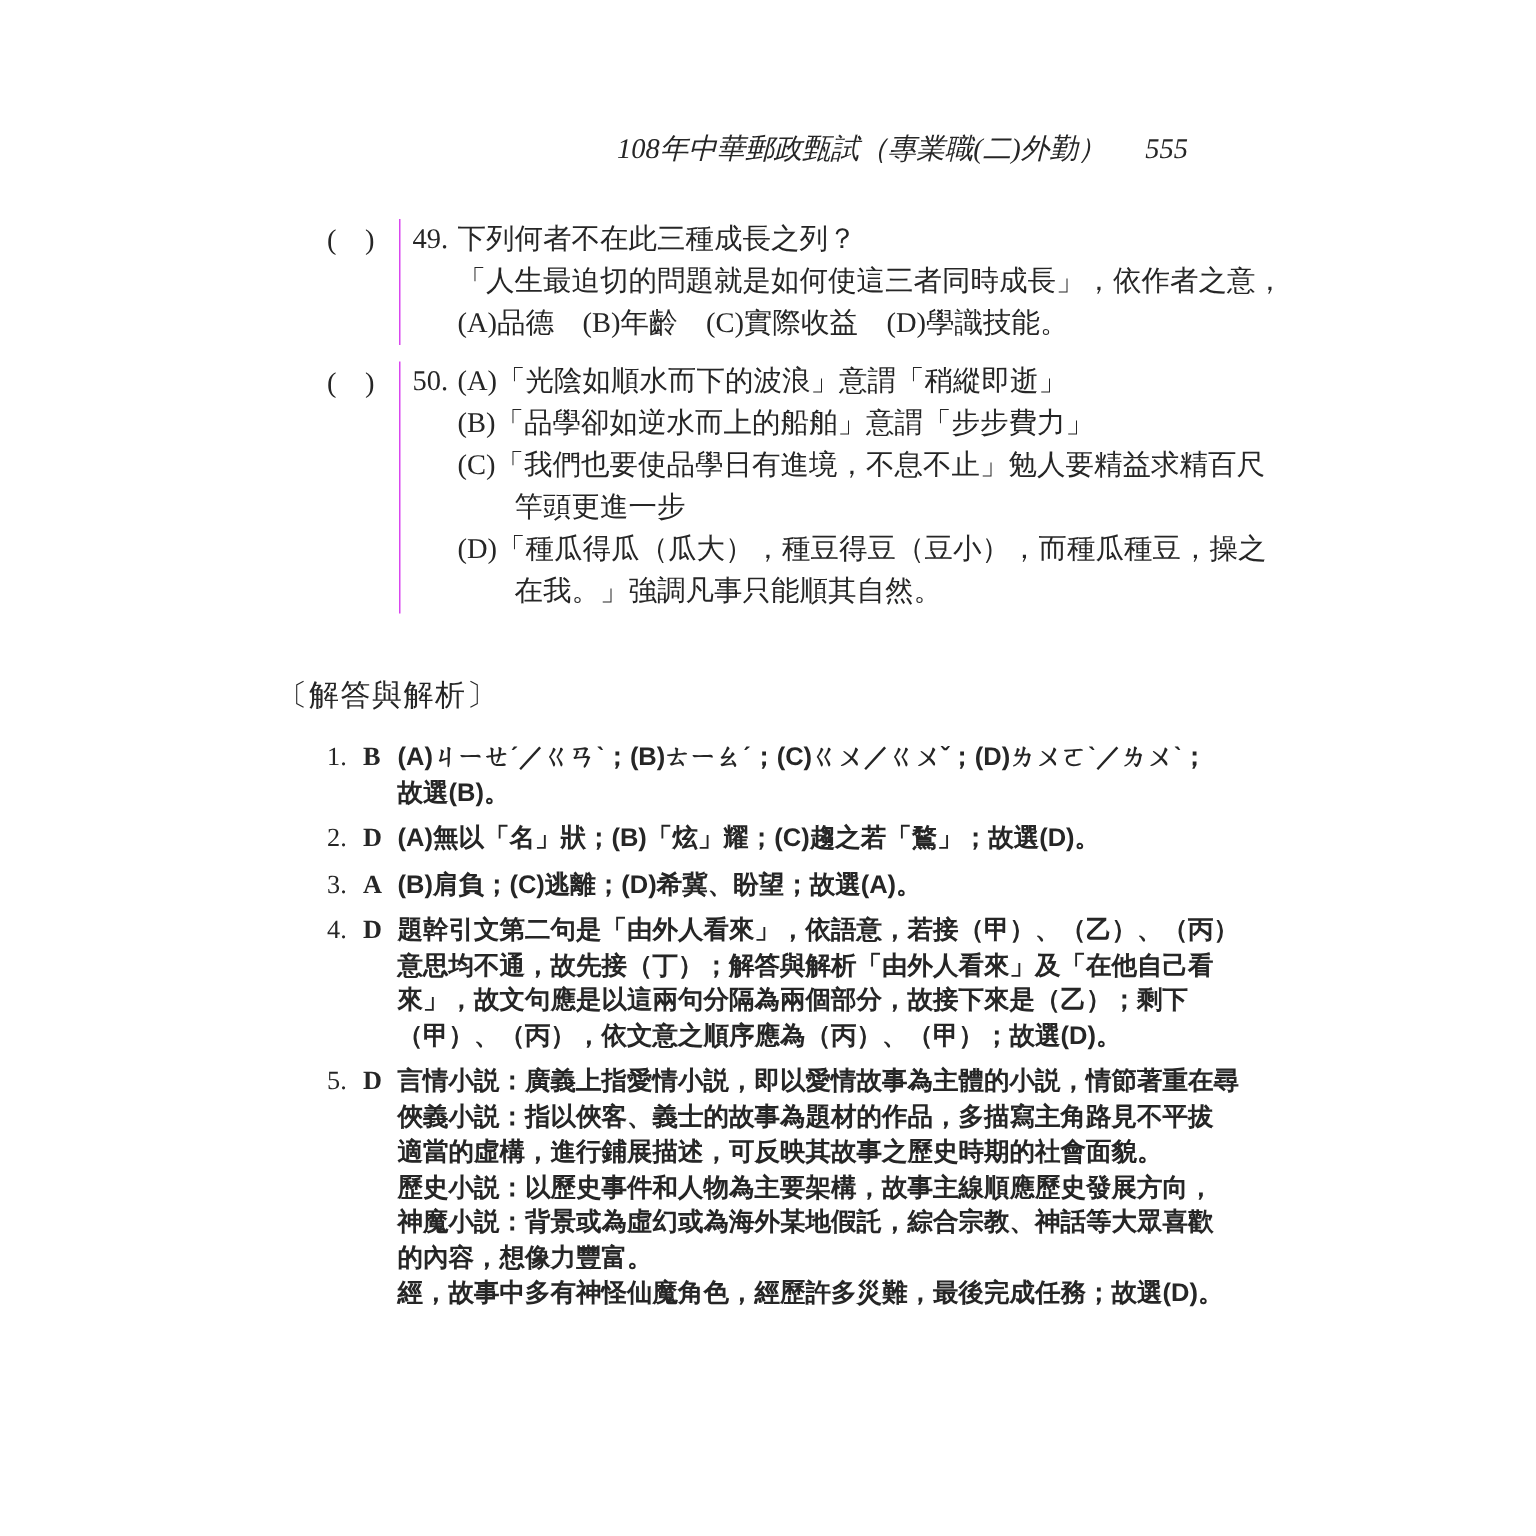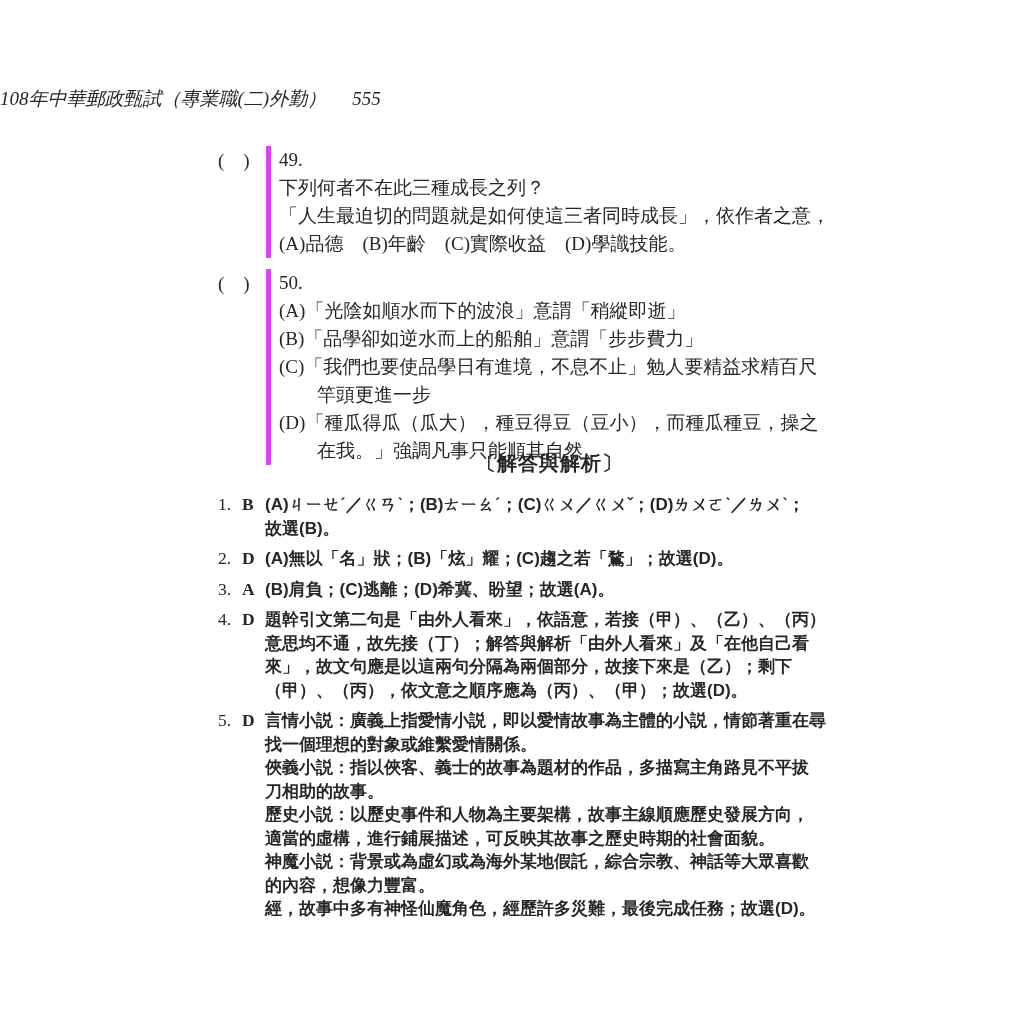--- a/index.html
+++ b/index.html
@@ -13,21 +13,21 @@
     overflow: hidden;
   }
 
   
   .page-header {
     position: absolute;
     top: 86px;
     left: 0;
     right: 232px;
     display: flex;
-    justify-content: flex-start;
+    justify-content: flex-end;
     align-items: baseline;
     gap: 26px;
     font-size: 19px;
     font-style: italic;
     white-space: nowrap;
   }
 
   
   .questions {
     position: absolute;
@@ -38,43 +38,41 @@
     line-height: 28px;
   }
   .question { display: flex; align-items: stretch; }
   .question + .question { margin-top: 11px; }
   .q-blank {
     width: 48px;
     flex-shrink: 0;
     padding-top: 1px;
   }
   .q-body {
-    border-left: 5px solid #d946ef;
+    border-left: 1px solid #d946ef;
     padding-left: 8px;
     display: flex;
     align-items: flex-start;
-    flex-direction: column;
   }
   .q-num { width: 30px; flex-shrink: 0; }
   .q-lines div { white-space: nowrap; }
 
   
   .solutions {
     position: absolute;
     top: 450px;
     left: 185px;
     right: 110px;
     font-family: "Liberation Sans", "DejaVu Sans", sans-serif;
   }
   .section-title {
     margin: 0 0 16px 0;
     font-size: 20px;
-    font-weight: bold;
+    font-weight: normal;
     letter-spacing: 1px;
-    text-align: center;
   }
   .sol-item {
     display: flex;
     margin-left: 33px;
     margin-bottom: 7px;
     font-size: 17px;
     line-height: 23.5px;
   }
   .sol-head {
     display: flex;
@@ -176,25 +174,23 @@
         </div>
     </div>
 
     <div class="sol-item">
       <span class="sol-head">
         <span class="sol-num">5.</span>
         <span class="sol-letter">D</span>
       </span>
       <div class="sol-text">
           <div>言情小説：廣義上指愛情小説，即以愛情故事為主體的小説，情節著重在尋</div>
-          <div>找一個理想的對象或維繫愛情關係。</div>
           <div>俠義小説：指以俠客、義士的故事為題材的作品，多描寫主角路見不平拔</div>
-          <div>刀相助的故事。</div>
+          <div>適當的虛構，進行鋪展描述，可反映其故事之歷史時期的社會面貌。</div>
           <div>歷史小説：以歷史事件和人物為主要架構，故事主線順應歷史發展方向，</div>
-          <div>適當的虛構，進行鋪展描述，可反映其故事之歷史時期的社會面貌。</div>
           <div>神魔小説：背景或為虛幻或為海外某地假託，綜合宗教、神話等大眾喜歡</div>
           <div>的內容，想像力豐富。</div>
           <div>經，故事中多有神怪仙魔角色，經歷許多災難，最後完成任務；故選(D)。</div>
         </div>
     </div>
 
   </section>
 
 </div>
 

